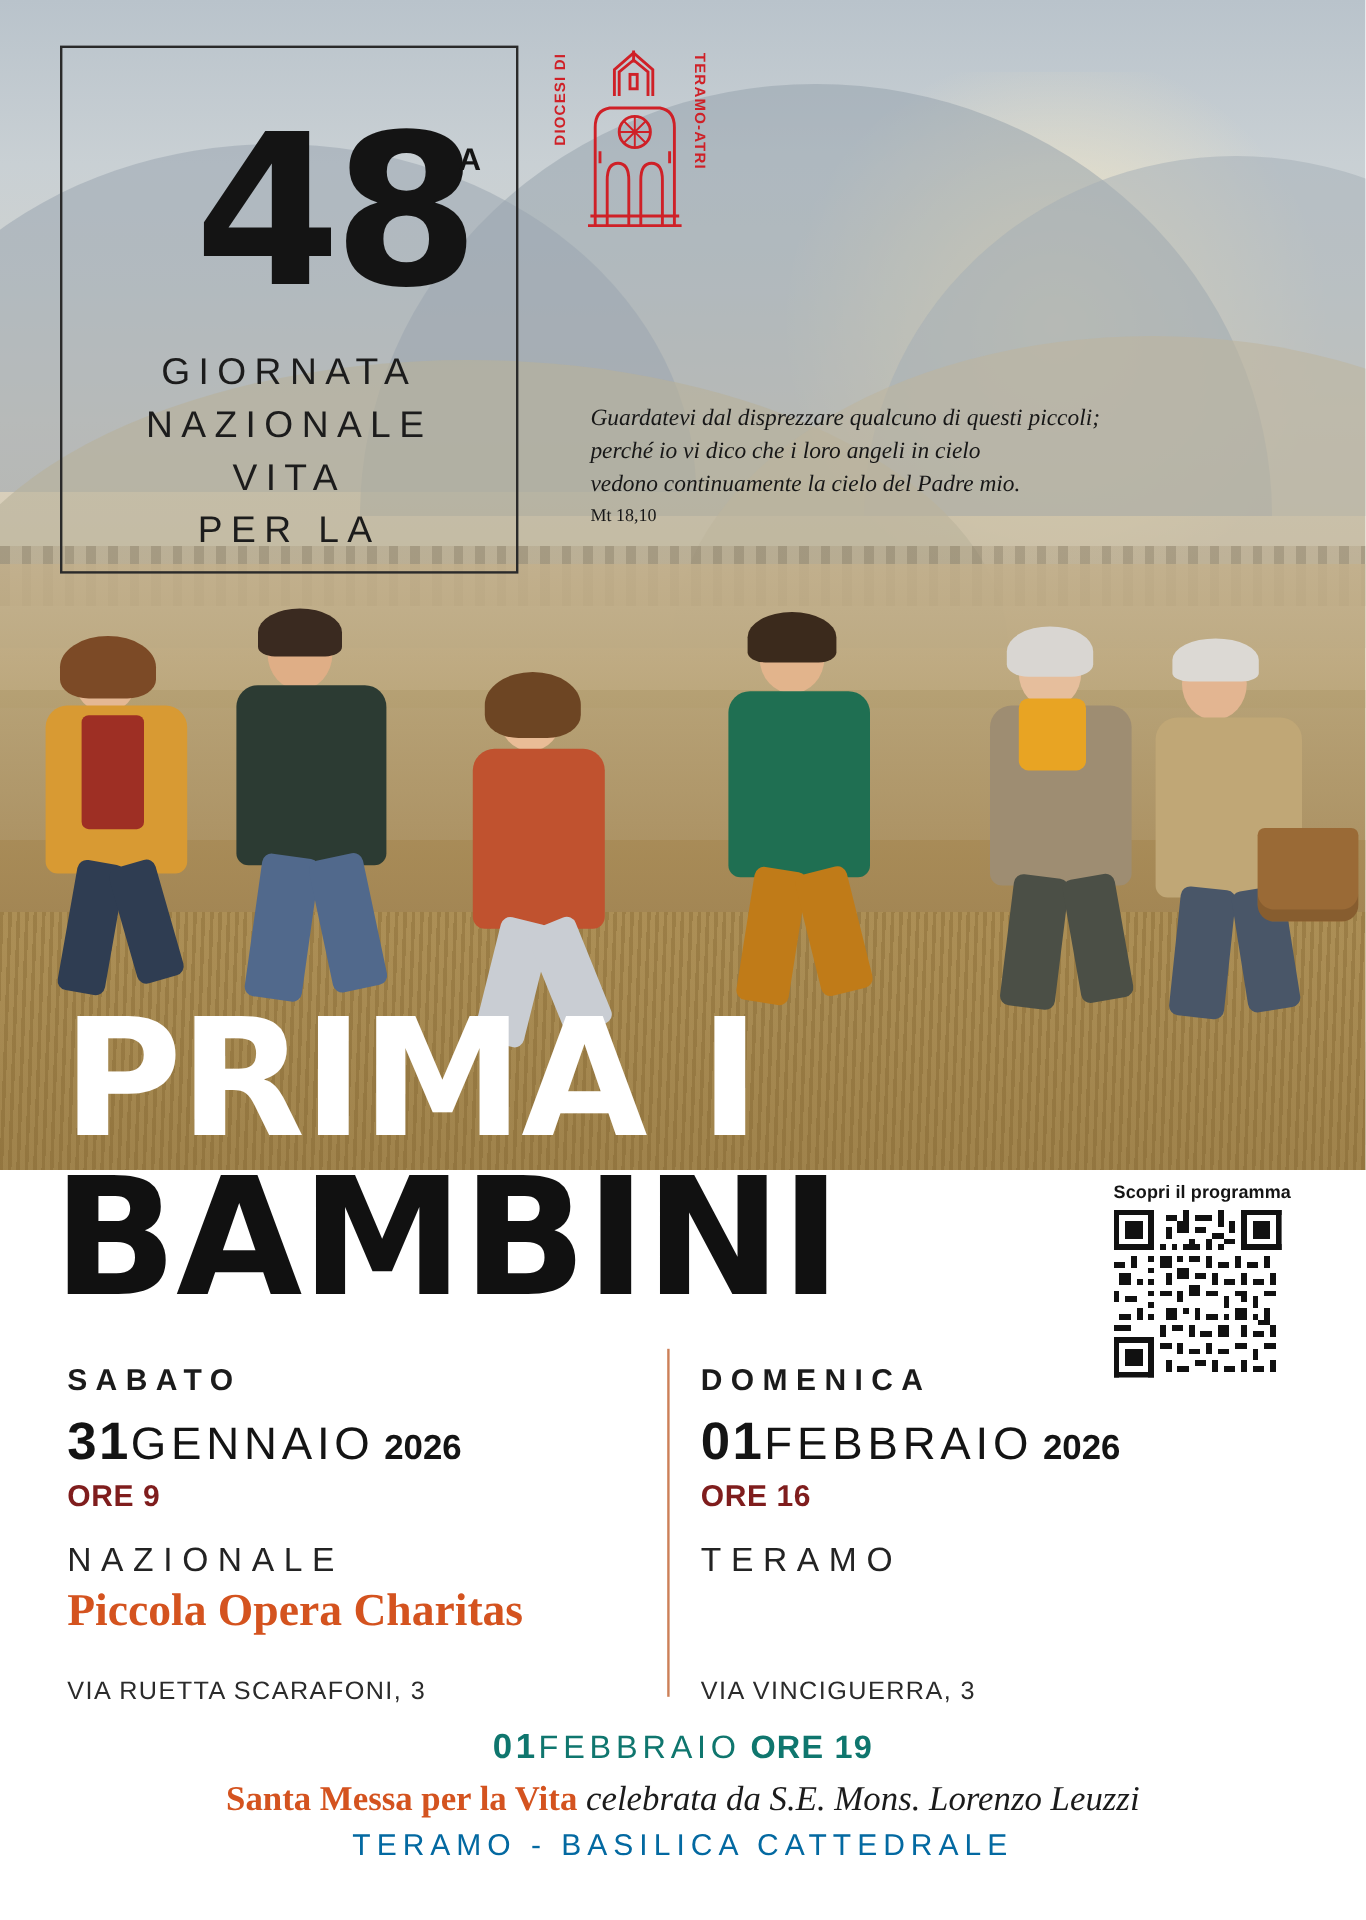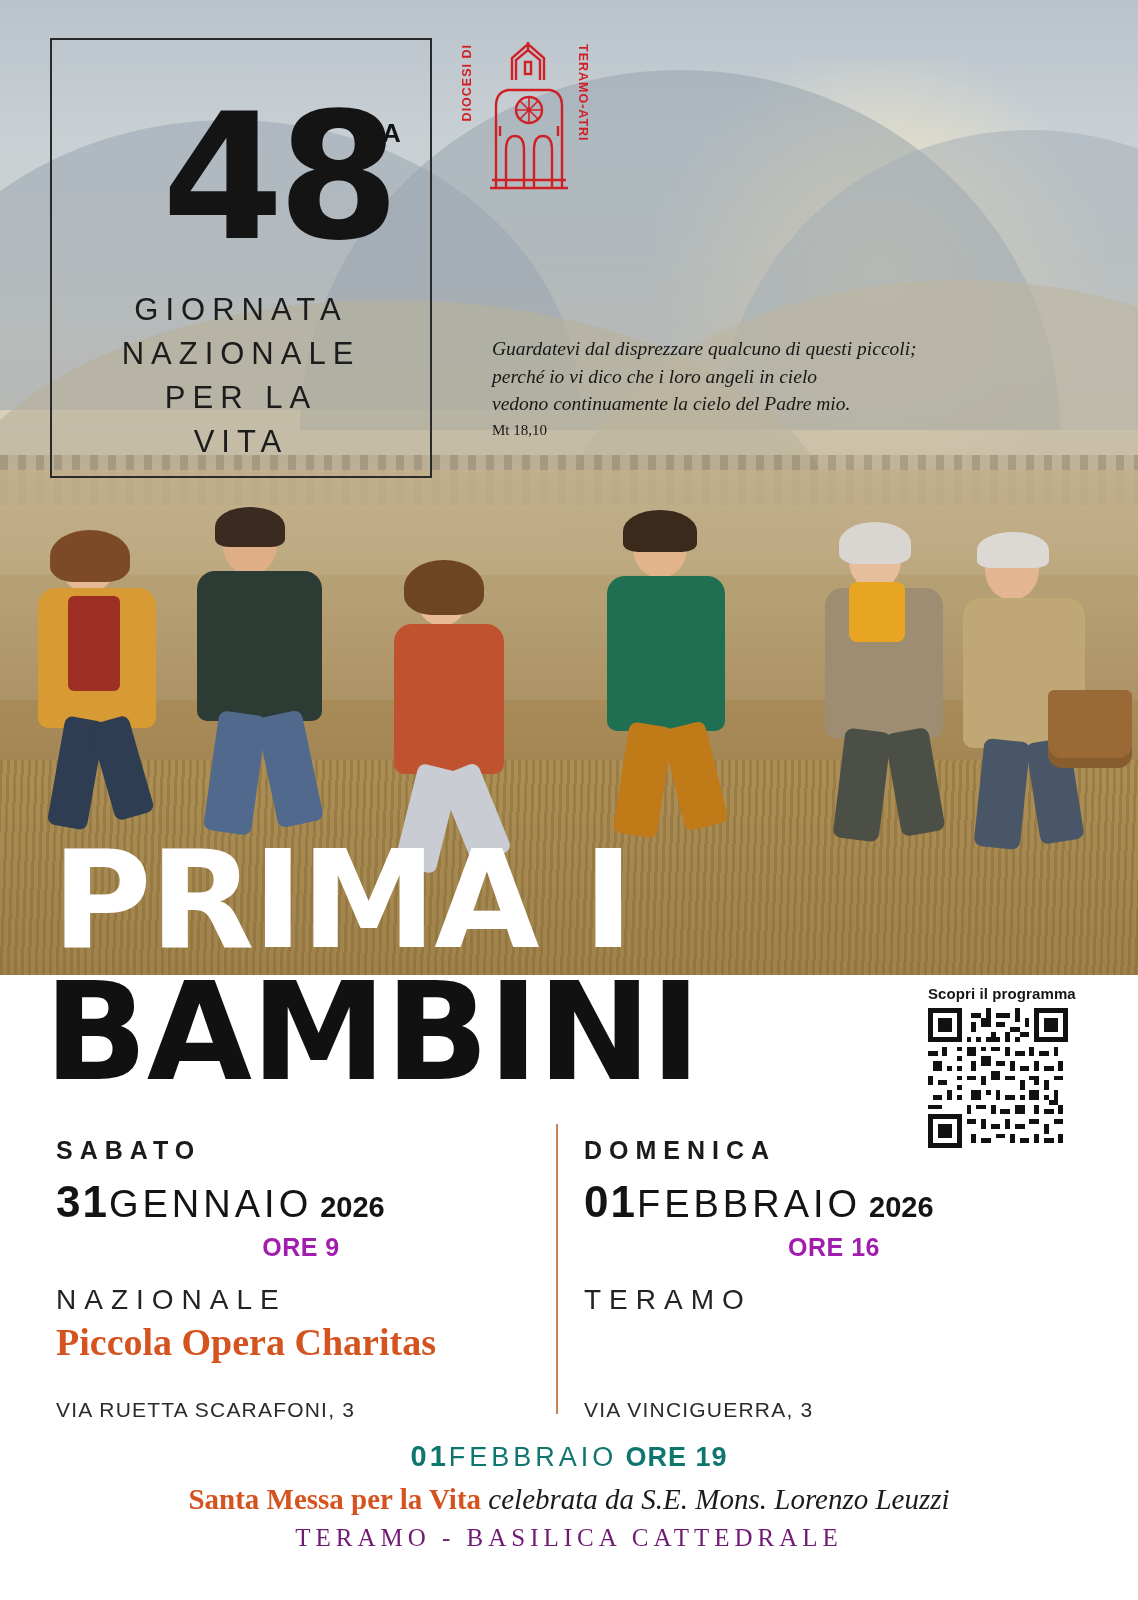--- a/index.html
+++ b/index.html
@@ -191,21 +191,21 @@
   .dateline {
     margin-top: 12px;
     color: #141414;
     white-space: nowrap;
   }
   .dateline .dd { font-size: 44px; font-weight: 700; letter-spacing: 2px; }
   .dateline .mm { font-size: 38px; font-weight: 400; letter-spacing: 4px; }
   .dateline .yy { font-size: 29px; font-weight: 700; letter-spacing: 0px; margin-left: 8px; }
   .hour {
     margin-top: 6px;
-    font-size: 25px; font-weight: 700; color: #a21caf; letter-spacing: .5px; text-align: center;
+    font-size: 25px; font-weight: 700; color: #7f1d1d; letter-spacing: .5px;
   }
   .city {
     margin-top: 22px;
     font-size: 28px; font-weight: 400; letter-spacing: 8px; color: #232323;
   }
   .venue {
     margin-top: 6px;
     font-family: "Liberation Serif", serif;
     font-weight: 700;
     font-size: 38px;
@@ -225,21 +225,21 @@
   .footer .f1 .h { font-weight: 700; margin-left: 8px; font-size: 27px;}
   .footer .f2 {
     margin-top: 10px;
     font-family: "Liberation Serif", serif;
     font-size: 29px;
   }
   .footer .f2 .hi { color:#d4531f; font-weight:700; }
   .footer .f2 .rest { color:#1b1b1b; font-style: italic; }
   .footer .f3 {
     margin-top: 8px;
-    font-size: 25px; letter-spacing: 5px; color:#701a75; font-weight: 400; font-family: Liberation Serif, serif;
+    font-size: 25px; letter-spacing: 5px; color:#0369a1; font-weight: 400;
   }
 </style>
 </head>
 <body>
 
 <div class="photo">
   <div class="sunglow"></div>
   <div class="hill h2"></div>
   <div class="hill h1"></div>
   <div class="hill h3"></div>
@@ -303,22 +303,22 @@
 
   <div style="position:absolute; left:1048px; top:690px; width:84px; height:78px; background:#9a6a36; border-radius:6px 6px 14px 14px; box-shadow: inset 0 -10px 0 rgba(0,0,0,.12);"></div>
 </div>
 
 <div class="badge">
   <div class="num">48</div>
   <div class="sup">A</div>
   <div class="lines">
     <div>GIORNATA</div>
     <div>NAZIONALE</div>
+    <div>VITA</div>
     <div>PER LA</div>
-    <div>VITA</div>
   </div>
 </div>
 
 <div class="diocesi">
   <div class="side-l">DIOCESI DI</div>
   <div class="side-r">TERAMO-ATRI</div>
   <div class="church">
     <svg width="94" height="150" viewBox="0 0 94 150">
       <g fill="none" stroke="#cf2027" stroke-width="2.4">
         <path d="M30 40 L30 18 L46 4 L62 18 L62 40"></path>

